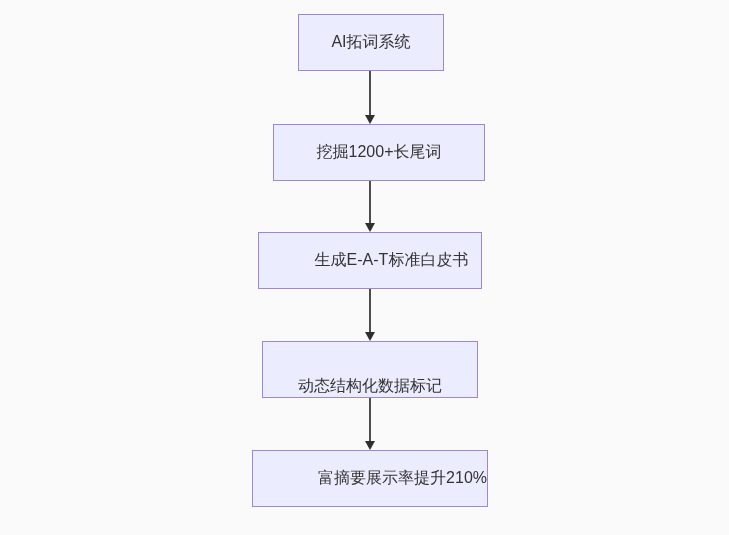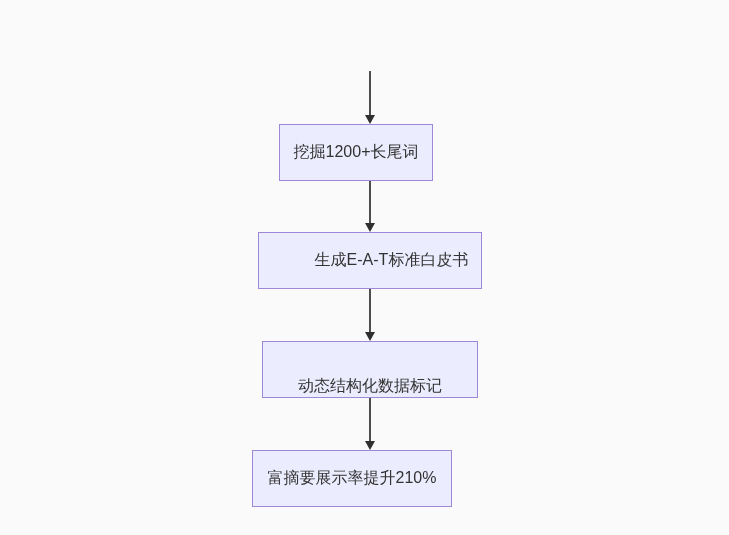--- a/index.html
+++ b/index.html
@@ -28,24 +28,24 @@
     border:1.5px solid var(--node-border);
     color:var(--text);
     font-size:16px;
     display:flex;
     align-items:center;
     justify-content:center;
     text-align:center;
     white-space:nowrap;
   }
   .node.n0{left:298px;top:14px;width:146px;}
-  .node.n1{left:273px;top:124px;width:154px;margin-left:6px;}
+  .node.n1{left:273px;top:124px;width:212px;}
   .node.n2{left:258px;top:232px;width:224px;padding-left:43px;}
   .node.n3{left:262px;top:341px;width:216px;align-items:flex-end;}
-  .node.n4{left:252px;top:450px;width:200px;}
+  .node.n4{left:252px;top:450px;width:236px;justify-content:flex-end;}
 
   .arrow{
     position:absolute;
     left:365px;
     width:10px;
     display:flex;
     flex-direction:column;
     align-items:center;
   }
   .arrow .line{
@@ -62,20 +62,23 @@
   .arrow.a0{top:71px;height:53px;}
   .arrow.a1{top:181px;height:51px;}
   .arrow.a2{top:289px;height:52px;}
   .arrow.a3{top:398px;height:52px;}
 </style>
 </head>
 <body>
 
 <div class="canvas">
 
+  <div class="node n0">
+    <span>AI拓词系统</span>
+  </div>
 
   <div class="arrow a0">
     <span class="line"></span>
     <span class="head"></span>
   </div>
 
   <div class="node n1">
     <span>挖掘1200+长尾词</span>
   </div>
 

